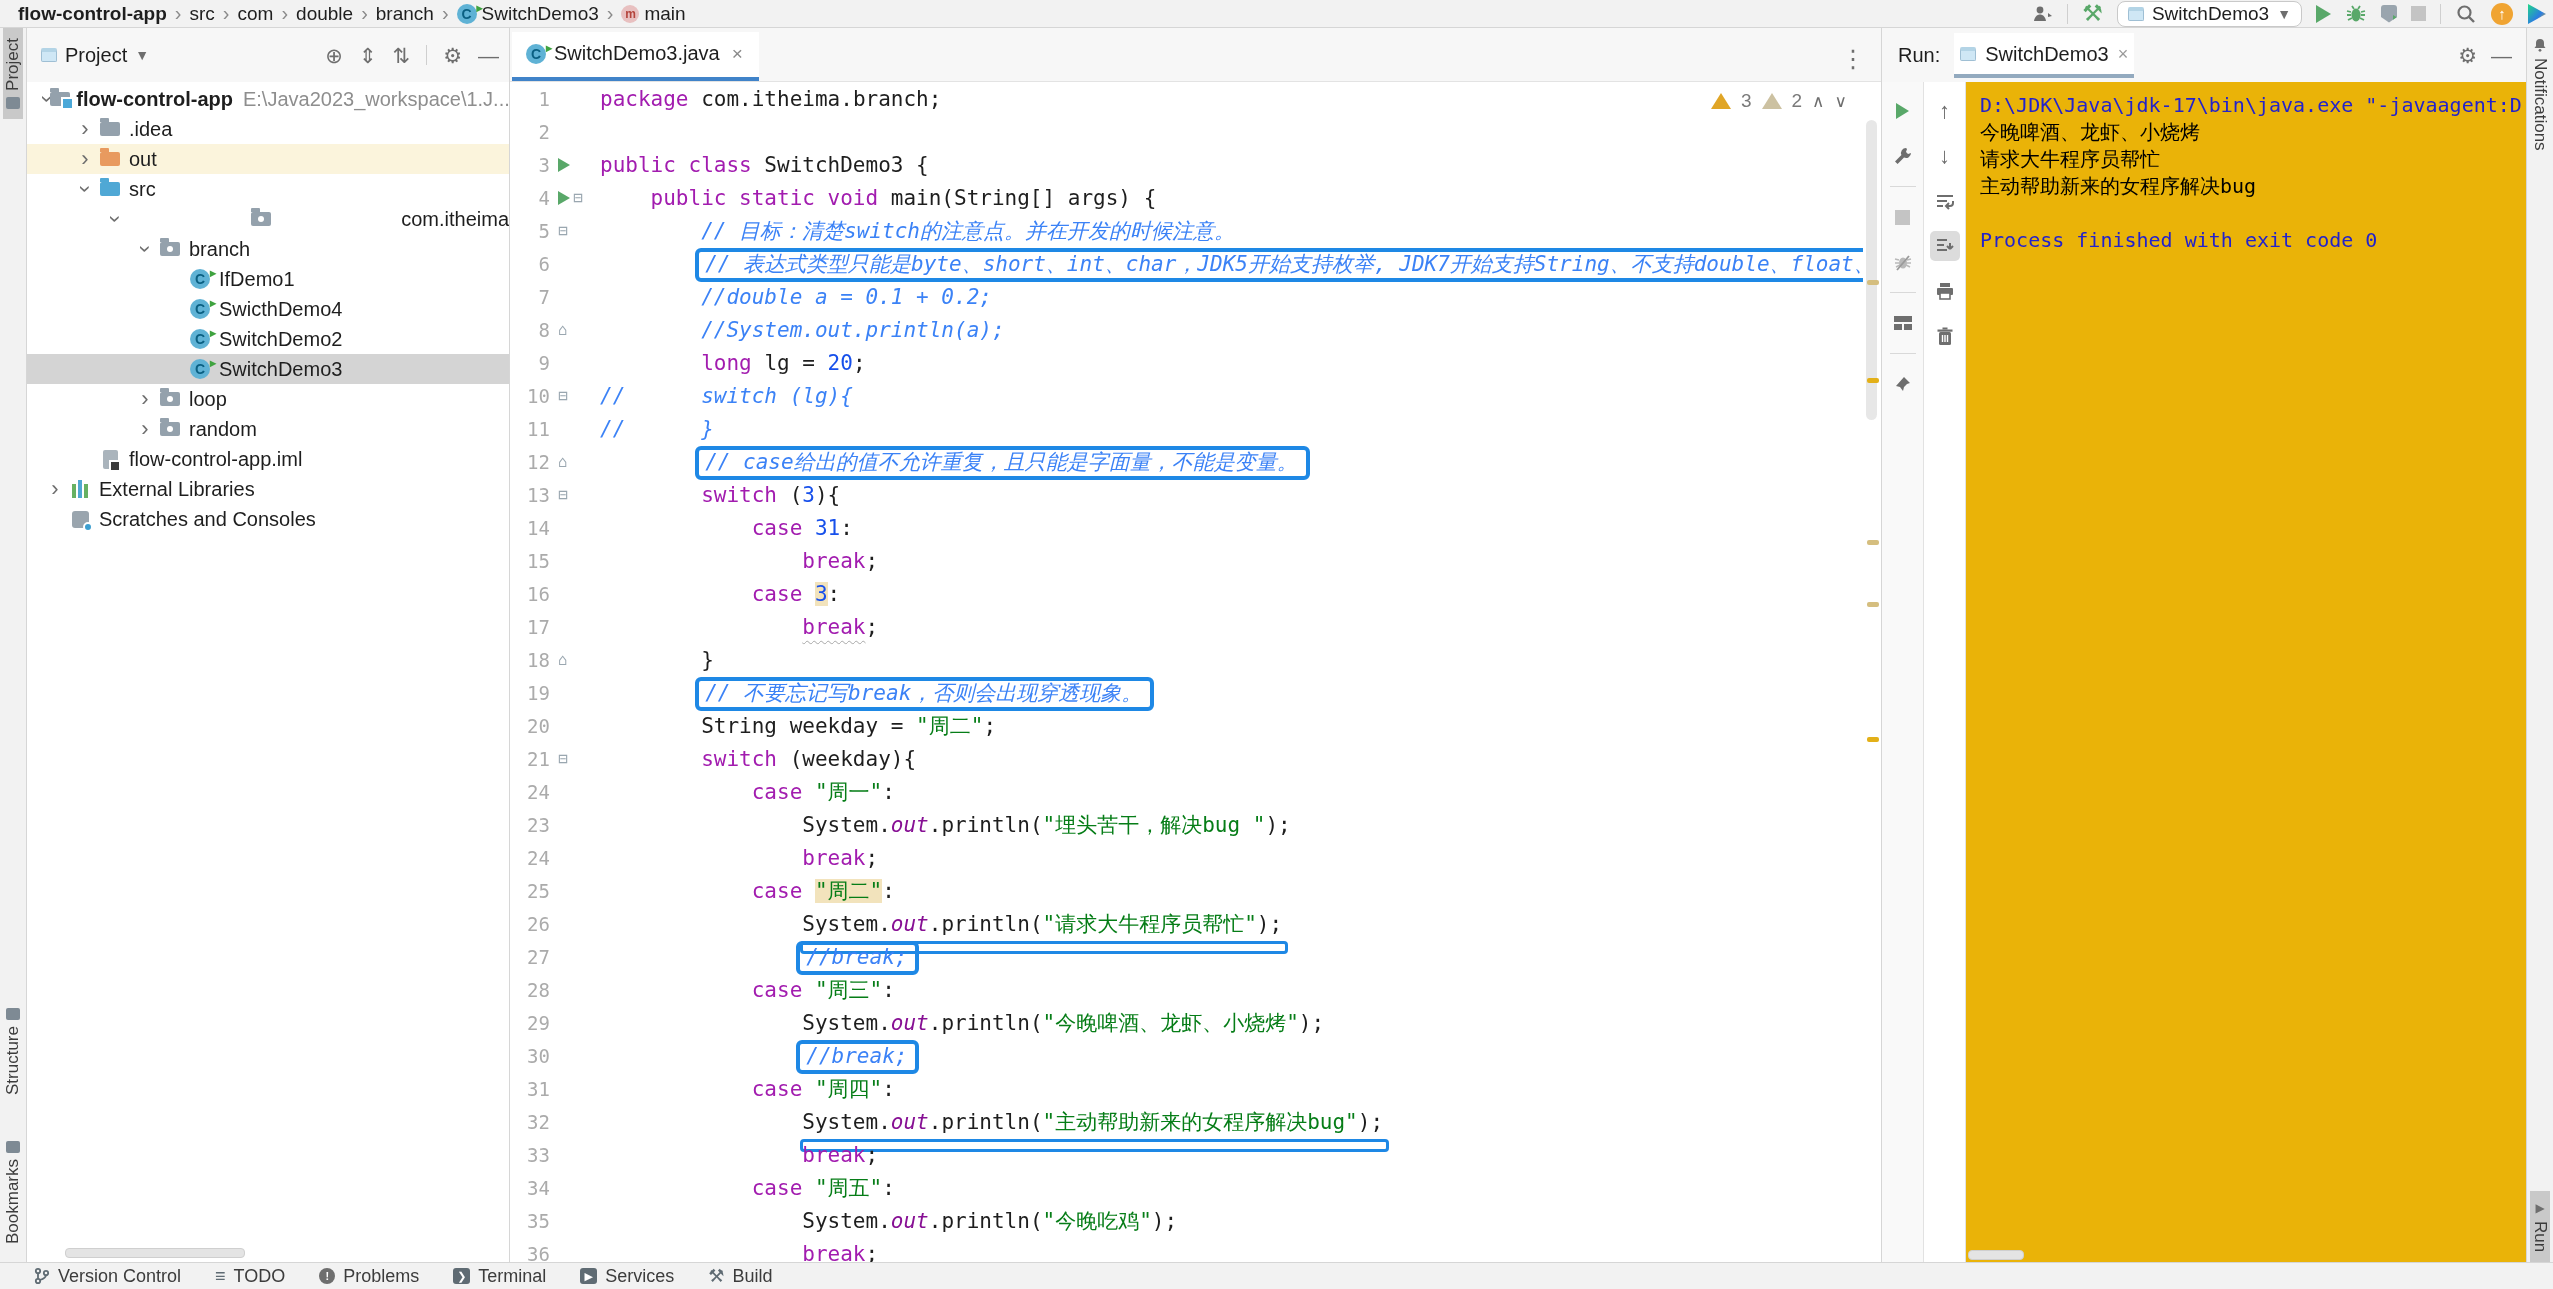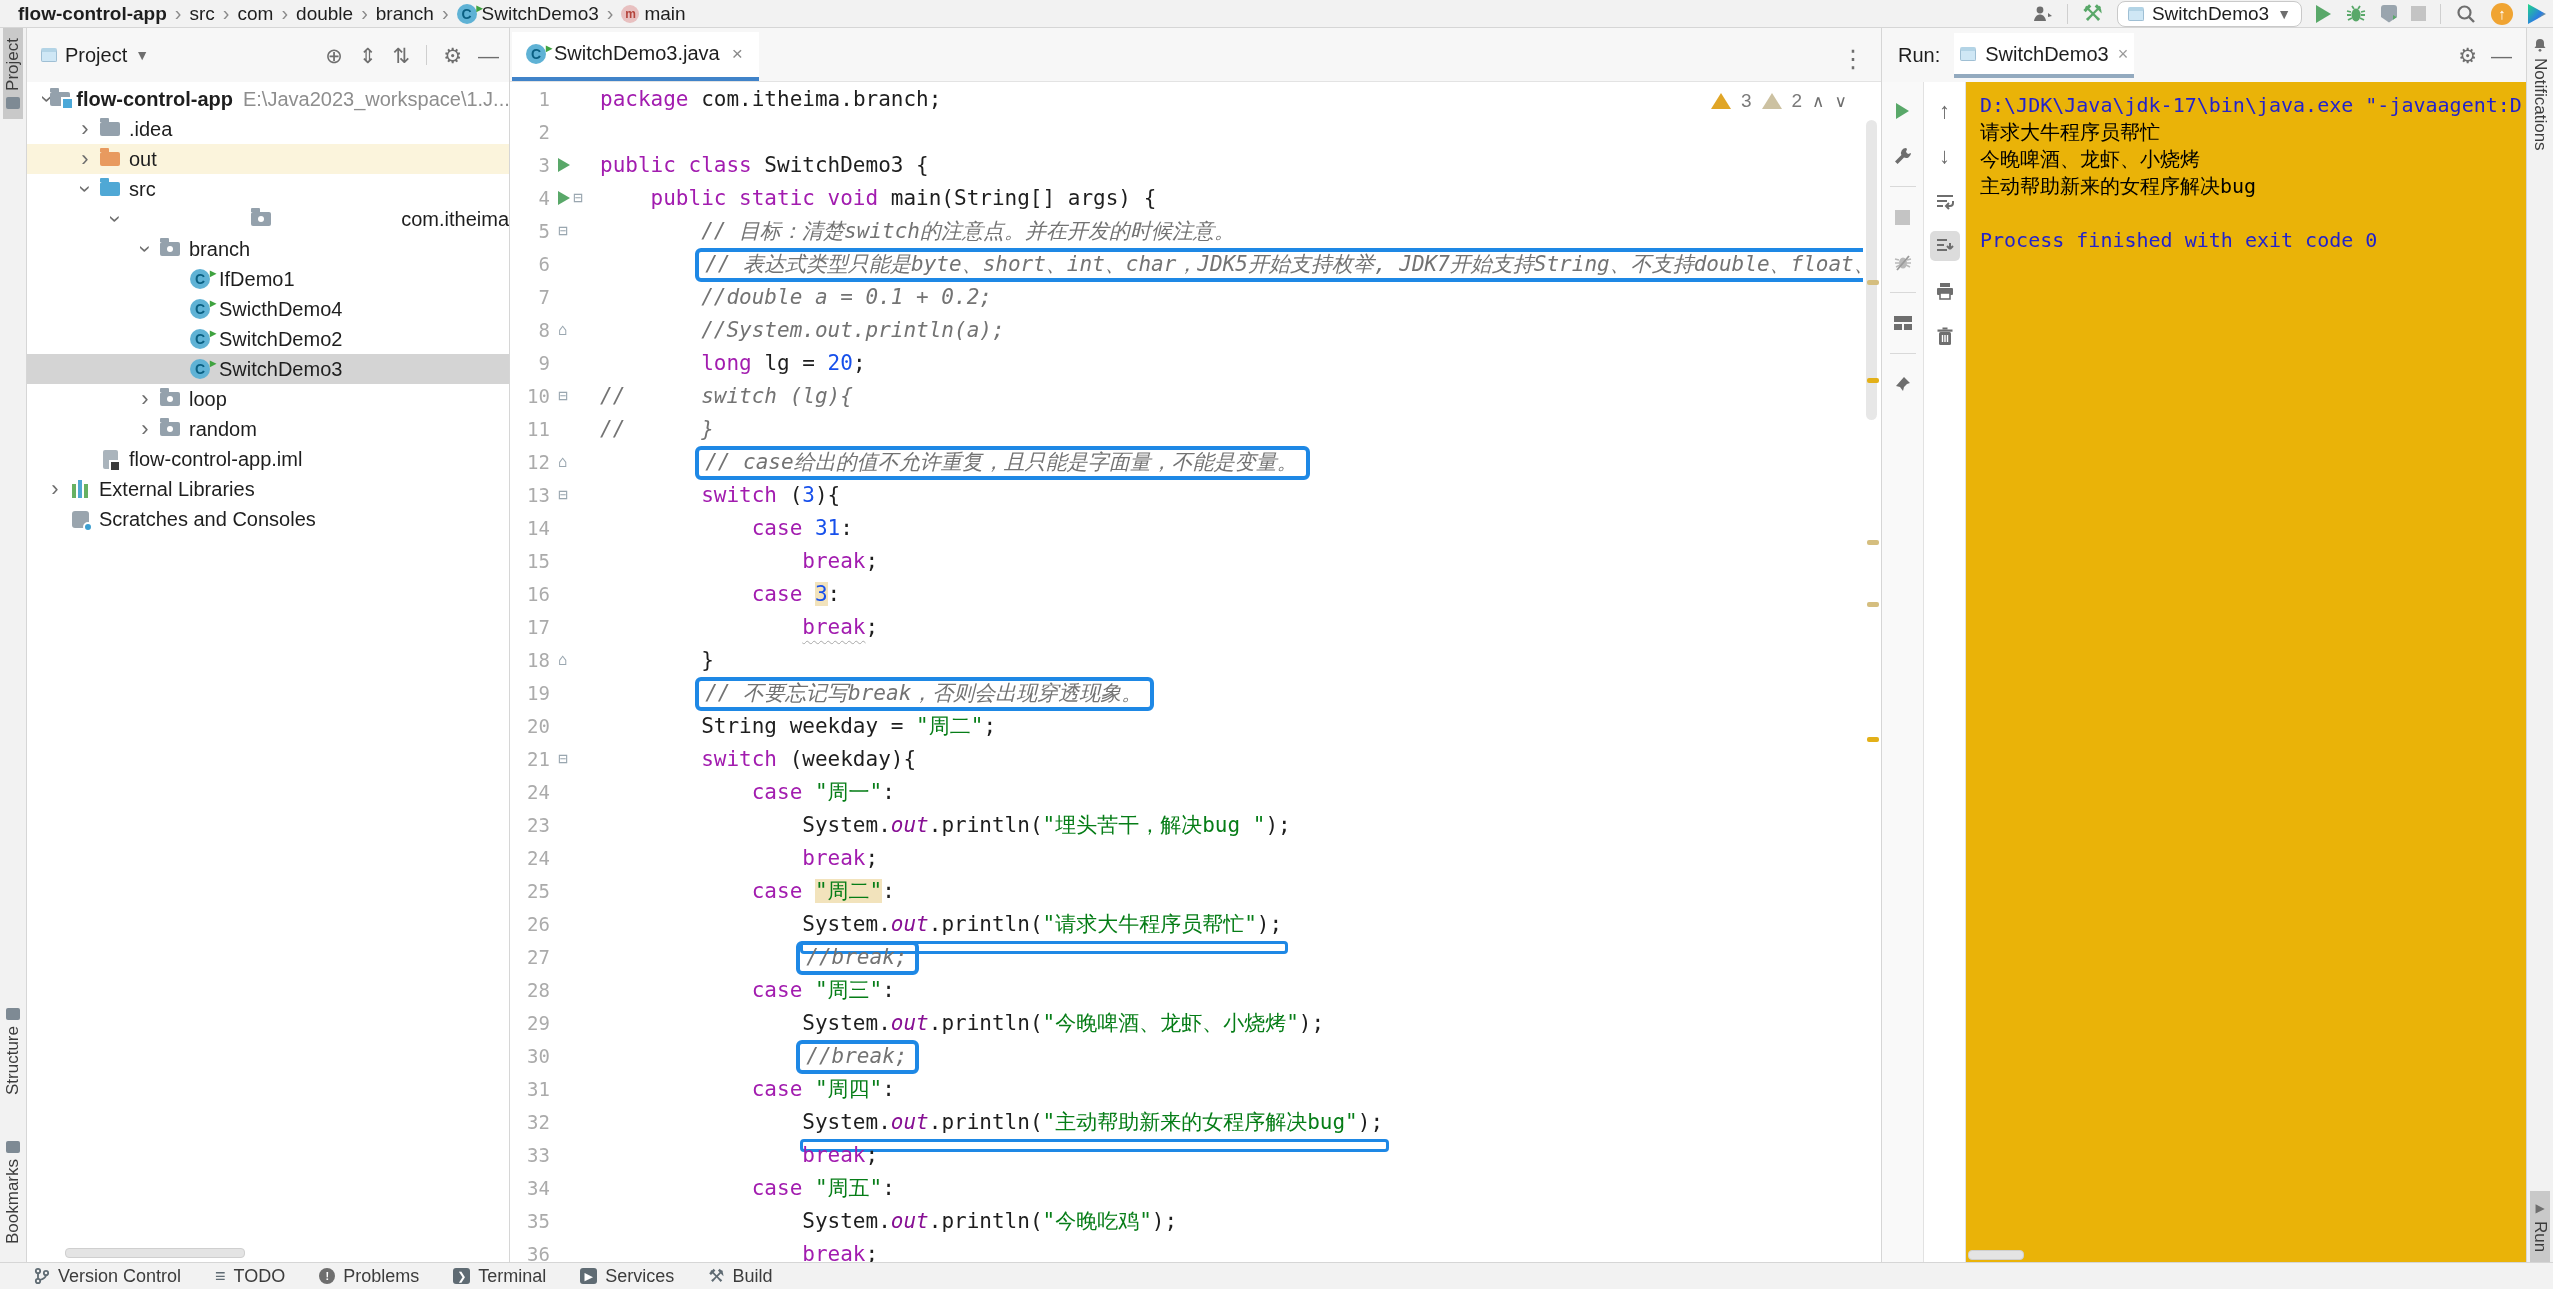--- a/index.html
+++ b/index.html
@@ -88,21 +88,21 @@
   .tab-more { color:#6e6e6e; font-size:24px; padding:0 16px 8px 0; }
 
   .ed-body { flex:1 1 auto; position:relative; overflow:hidden; font-family:"DejaVu Sans Mono", monospace; font-size:21px; }
   .lines { position:absolute; inset:0 18px 0 0; overflow:hidden; }
   .crow { height:33px; display:flex; align-items:center; }
   .lnum { width:48px; text-align:right; color:#ababab; font-size:19px; flex:0 0 auto; padding-right:8px;}
   .lmark { width:42px; flex:0 0 auto; display:flex; align-items:center; gap:3px; color:#9aa7b0; font-size:16px;}
   .gut-run { width:0; height:0; border-left:12px solid #59A869; border-top:7px solid transparent; border-bottom:7px solid transparent; display:inline-block;}
   .lcode { white-space:pre; flex:1; position:relative; }
   .kw { color:#a21caf; } .num { color:#1750EB; } .str { color:#067D17; }
-  .cmt { color:#737373; font-style:italic; } .fld { color:#871094; font-style:italic; }
+  .cmt { color:#3b82f6; font-style:italic; } .fld { color:#871094; font-style:italic; }
   .hl { background:#F2E3BC; }
   .wavy { text-decoration:underline wavy #a8a8a8 1px; text-underline-offset:6px; }
   .abox { border:4px solid #1E88E5; border-radius:6px; padding:0 8px 2px 6px; margin-left:-6px; }
   .aunder { position:relative; display:inline-block; }
   .aunder::after { content:""; position:absolute; left:-2px; right:-6px; top:100%; margin-top:3px; height:7px;
                    border:3px solid #1E88E5; border-radius:4px; }
 
   .inspect { position:absolute; top:8px; right:34px; display:flex; align-items:center; gap:10px; font-size:19px; color:#7a7a7a;
              font-family:"Liberation Sans",sans-serif; background:#fff;}
   .wtri { width:0; height:0; border-bottom:16px solid #E0A526; border-left:10px solid transparent; border-right:10px solid transparent; display:inline-block;}
@@ -699,21 +699,21 @@
                 <rect x="1.5" y="2.5" width="15" height="2.2" fill="#6e6e6e"></rect>
                 <rect x="6.5" y="0.5" width="5" height="2" fill="#6e6e6e"></rect>
                 <g stroke="#fff" stroke-width="1.4">
                   <line x1="6.5" y1="8" x2="6.5" y2="15"></line>
                   <line x1="9" y1="8" x2="9" y2="15"></line>
                   <line x1="11.5" y1="8" x2="11.5" y2="15"></line>
                 </g>
               </svg>
             </span>
           </div>
-        <div class="console" id="console"><div class="cl-sys">D:\JDK\Java\jdk-17\bin\java.exe "-javaagent:D:</div><div class="cl-out">请求大牛程序员帮忙</div><div class="cl-out">今晚啤酒、龙虾、小烧烤</div><div class="cl-out">主动帮助新来的女程序解决bug</div><div class="cl-out">&nbsp;</div><div class="cl-sys">Process finished with exit code 0</div></div>
+        <div class="console" id="console"><div class="cl-sys">D:\JDK\Java\jdk-17\bin\java.exe "-javaagent:D:</div><div class="cl-out">今晚啤酒、龙虾、小烧烤</div><div class="cl-out">请求大牛程序员帮忙</div><div class="cl-out">主动帮助新来的女程序解决bug</div><div class="cl-out">&nbsp;</div><div class="cl-sys">Process finished with exit code 0</div></div>
         <div class="rp-hscroll"></div>
       </div>
     </div>
 
     <div class="strip stripR">
       <div class="vtab">
         <span class="ic">
           <svg class="sico" width="14" height="14" viewBox="0 0 14 14">
               <path d="M7 1a4 4 0 014 4v3l1.5 2h-11L3 8V5a4 4 0 014-4z" fill="#6e6e6e"></path>
               <circle cx="7" cy="12.3" r="1.4" fill="#6e6e6e"></circle>

